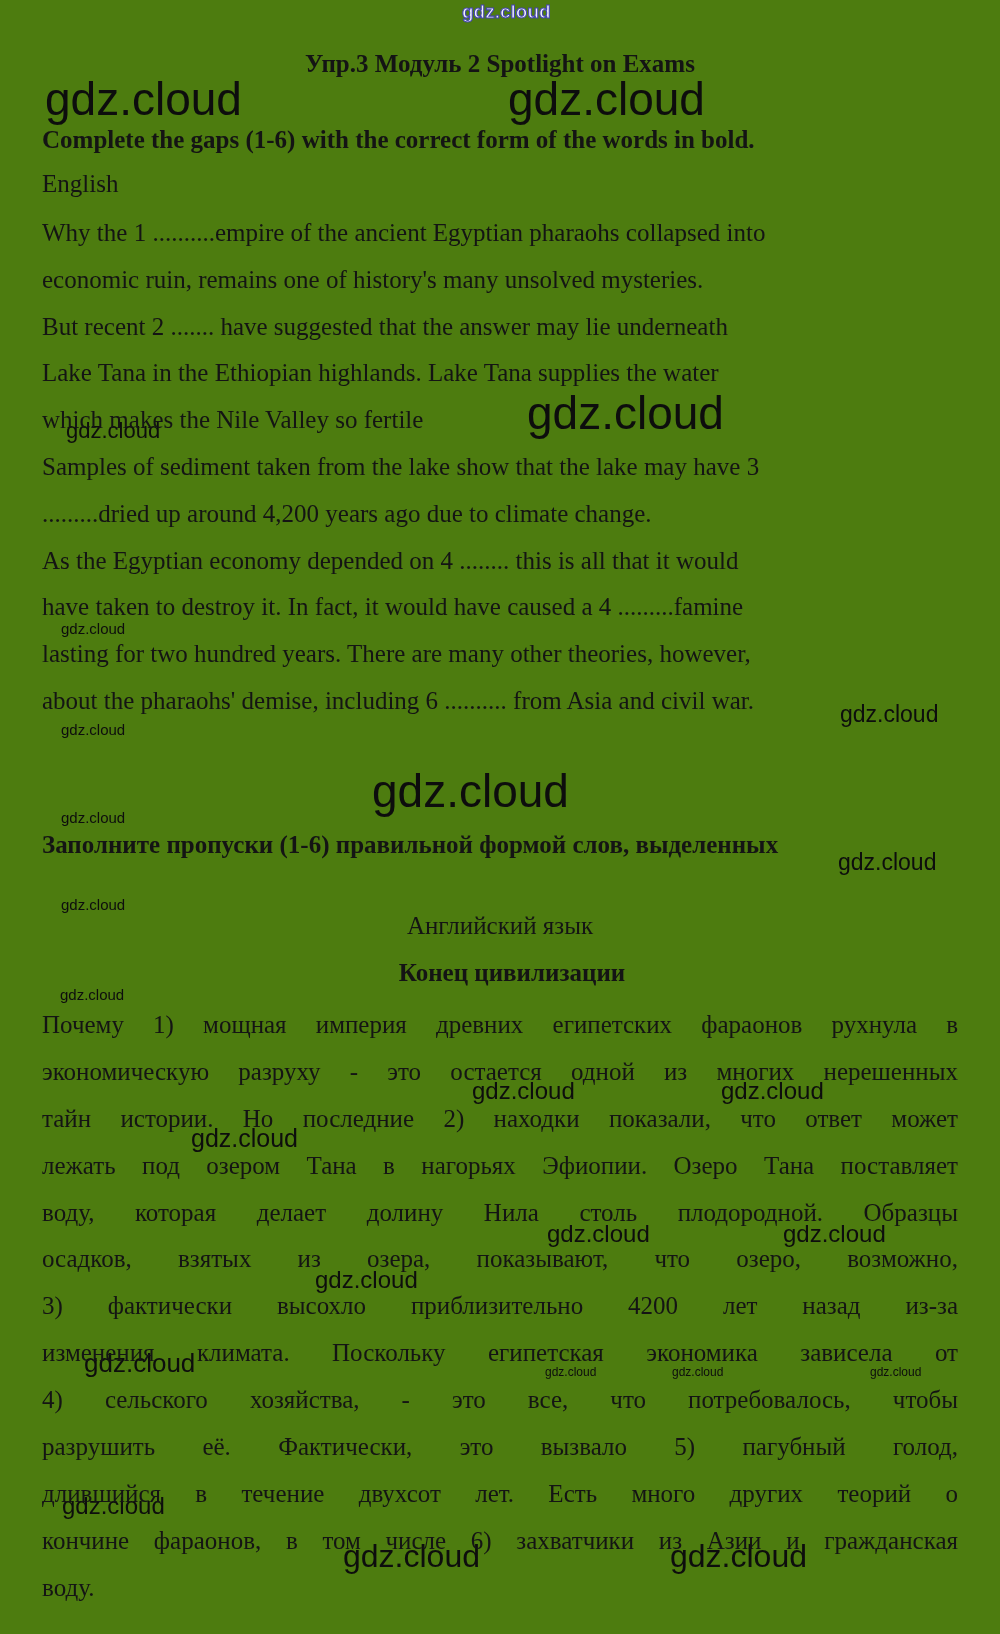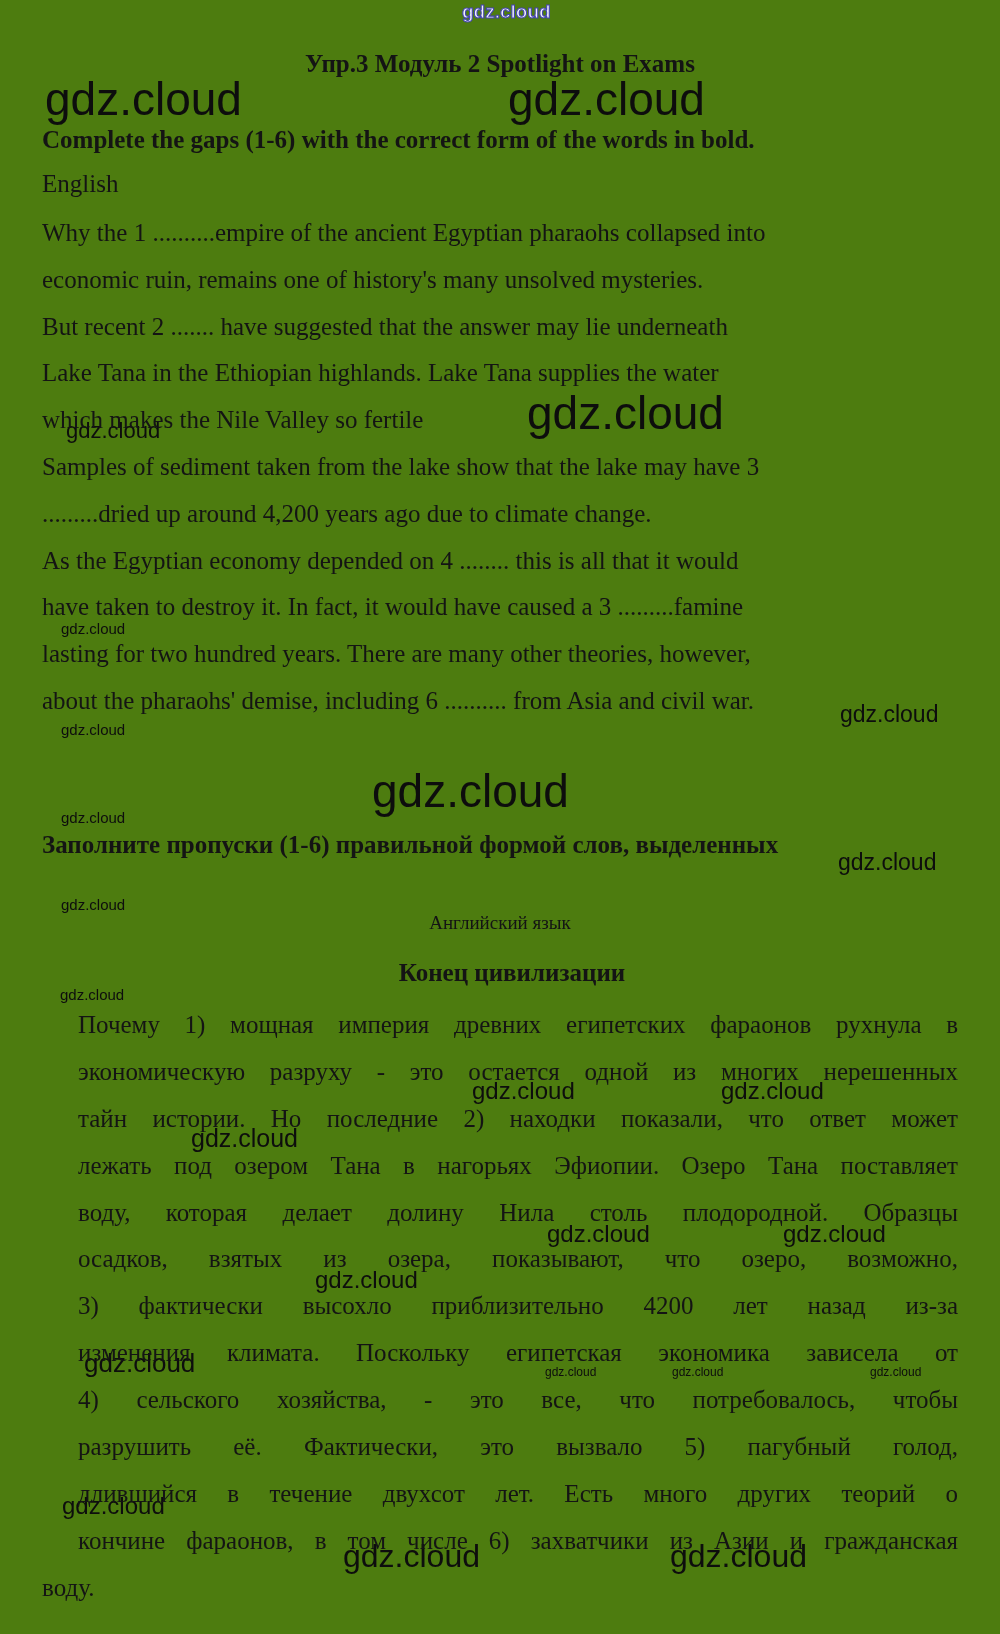--- a/index.html
+++ b/index.html
@@ -32,29 +32,29 @@
   .paragraph { left: 42px; width: 916px; font-size: 25px; }
   .paragraph .line { height: 46.8px; line-height: 46.8px; white-space: normal; }
   .en-paragraph { top: 210px; }
   .ru-instruction {
     top: 820px; left: 42px; width: 916px;
     font-weight: 700; font-size: 25px;
   }
   .ru-instruction .line { height: 49px; line-height: 49px; }
   .ru-subject {
     top: 912px; left: 0; width: 100%;
-    text-align: center; font-size: 19px;
+    text-align: center; font-size: 25px;
   }
   .ru-story-title {
     top: 959px; left: 12px; width: 100%;
     text-align: center; font-weight: 700; font-size: 25px;
   }
   .ru-paragraph { top: 1002px; }
   .ru-paragraph .line { height: 46.9px; line-height: 46.9px; }
-  .just { text-align: justify; text-align-last: justify; margin-left: 36px; }
+  .just { text-align: justify; text-align-last: justify; }
   
   .wm {
     position: absolute;
     font-family: "Liberation Sans", "DejaVu Sans", sans-serif;
     color: #0d0d0d;
     white-space: nowrap;
     line-height: 1;
   }
   .wm-outline {
     font-weight: 700;
@@ -110,21 +110,21 @@
 
   <div class="abs paragraph en-paragraph">
     <div class="line">Why the 1 ..........empire of the ancient Egyptian pharaohs collapsed into</div>
     <div class="line">economic ruin, remains one of history's many unsolved mysteries.</div>
     <div class="line">But recent 2 ....... have suggested that the answer may lie underneath</div>
     <div class="line">Lake Tana in the Ethiopian highlands. Lake Tana supplies the water</div>
     <div class="line">which makes the Nile Valley so fertile</div>
     <div class="line">Samples of sediment taken from the lake show that the lake may have 3</div>
     <div class="line">.........dried up around 4,200 years ago due to climate change.</div>
     <div class="line">As the Egyptian economy depended on 4 ........ this is all that it would</div>
-    <div class="line">have taken to destroy it. In fact, it would have caused a 3 .........famine</div>
+    <div class="line">have taken to destroy it. In fact, it would have caused a 4 .........famine</div>
     <div class="line">lasting for two hundred years. There are many other theories, however,</div>
     <div class="line">about the pharaohs' demise, including 6 .......... from Asia and civil war.</div>
   </div>
 
   <div class="abs ru-instruction">
     <div class="line">Заполните пропуски (1-6) правильной формой слов, выделенных</div>
   </div>
 
   <div class="abs ru-subject">Английский язык</div>
   <div class="abs ru-story-title">Конец цивилизации</div>

